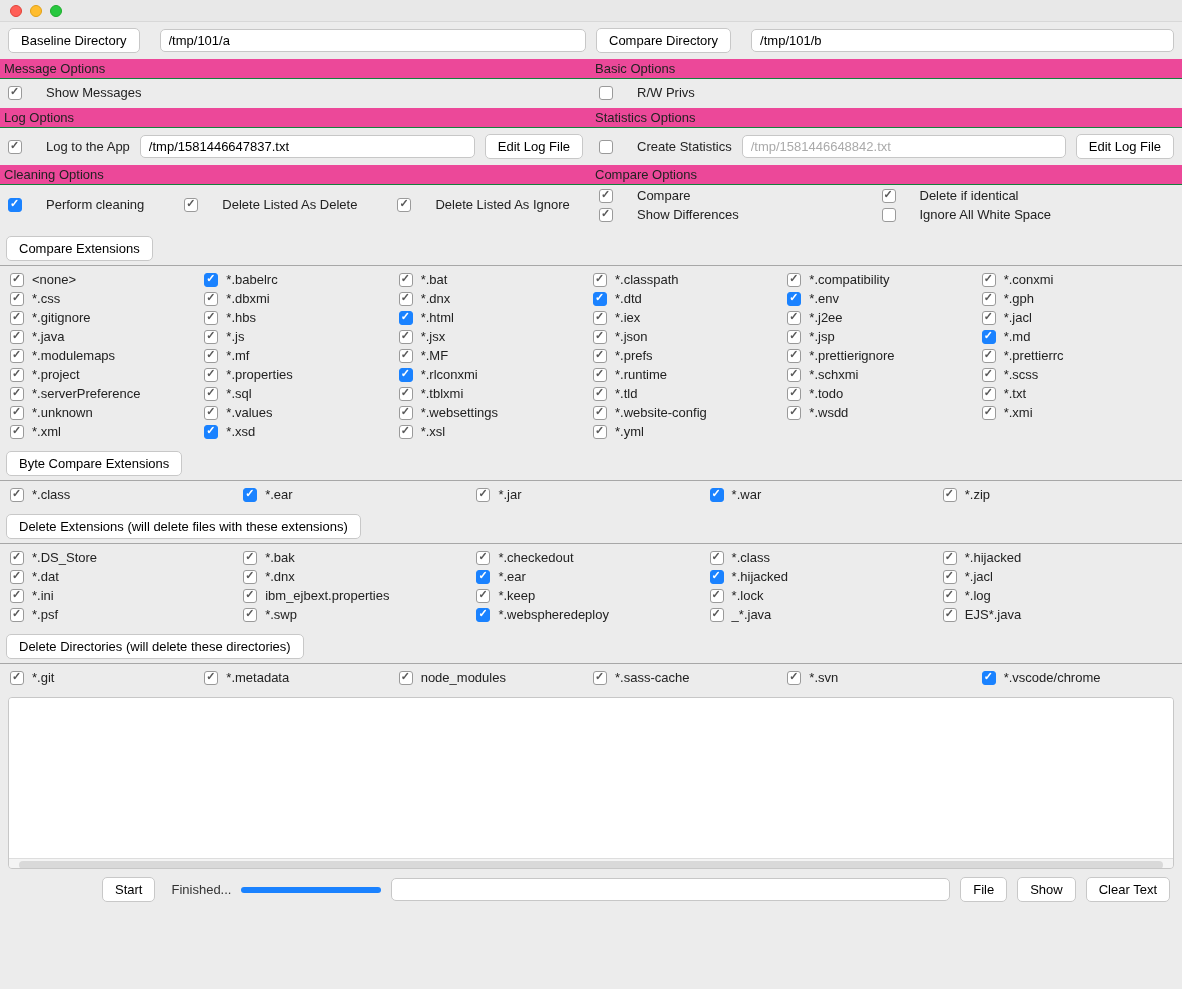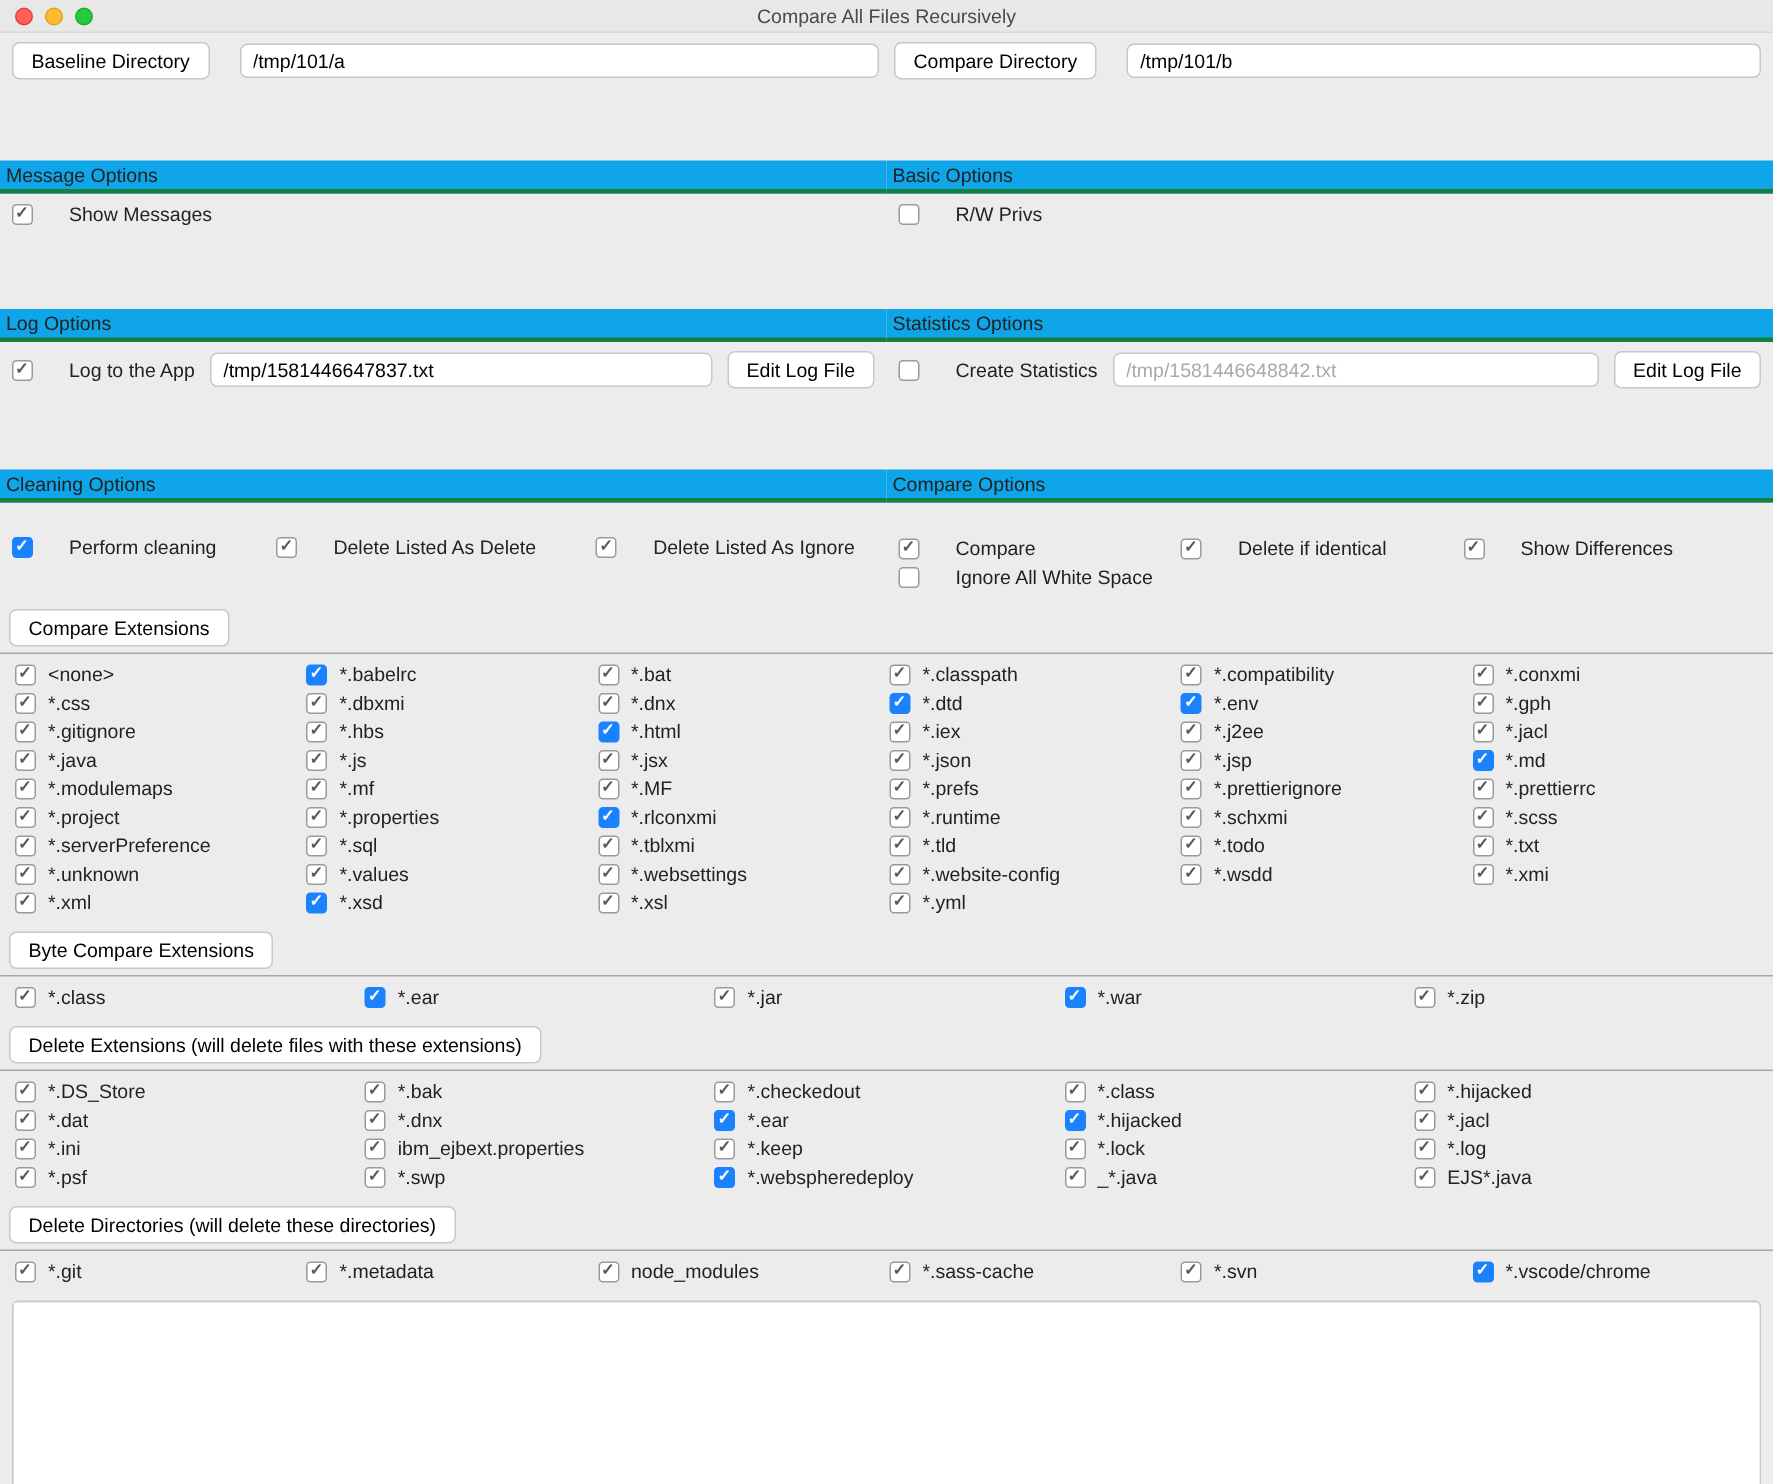--- a/index.html
+++ b/index.html
@@ -9,21 +9,21 @@
   .traffic { display: flex; gap: 8px; padding-left: 10px; }
   .tl-dot { width: 12px; height: 12px; border-radius: 50%; display:inline-block; }
   .tl-close { background: #ff5f57; border:1px solid #e24238; }
   .tl-min { background: #ffbd2e; border:1px solid #e1a116; }
   .tl-max { background: #28c840; border:1px solid #1dad2b; }
   .title { position:absolute; left:0; right:0; text-align:center; font-size:13px; color:#4a4a4a; }
   .row { display:flex; align-items:center; padding: 6px 8px; }
   .half { width: 50%; justify-content: flex-end; }
   .btn { background: #fff; border:1px solid #c8c8c8; border-radius:5px; padding: 4px 12px; font-size: 13px; cursor:pointer; white-space:nowrap; }
   input[type="text"] { background:#fff; border:1px solid #c7c7c7; border-radius:5px; padding:3px 8px; font-size:13px; }
-  .section-header { font-size:13px; color:#222; padding: 2px 4px 2px 4px; border-bottom: 3px solid #15803d; background:#0ea5e9;margin-top:48px; }
+  .section-header { font-size:13px; color:#222; padding: 2px 4px 2px 4px; border-bottom: 1px solid #15803d; background:#ec4899; }
   .two-col { display:flex; }
   .two-col > div { width:50%; }
   .chk-row { display:flex; align-items:center; padding:3px 8px;gap:16px; }
   .chk { appearance:none; -webkit-appearance:none; width:14px; height:14px; border:1px solid #9a9a9a; border-radius:3px; background:#fff; margin:0 8px 0 0; position:relative; cursor:pointer; flex:0 0 14px; }
   .chk:checked { background:#1a82ff; border-color:#1a82ff; }
   .chk:checked::after { content:"✓"; position:absolute; color:#fff; font-size:11px; top:-2px; left:1px; font-weight:700; }
   .chk.neutral:checked { background:#fff; border-color:#9a9a9a; }
   .chk.neutral:checked::after { color:#5a5a5a; }
   .label { cursor:default; }
   .ext-btn-row { padding:4px 6px; border-bottom:1px solid #a7a7a7; }
@@ -36,36 +36,35 @@
   .scroll-thumb { height:8px; background:#d9d9d9; border-radius:4px; flex:1; margin:0 10px; }
   .bottom-bar { display:flex; align-items:center; gap:10px; padding:8px 12px 12px 12px; }
   .progress { width:140px; height:6px; background:#e8e8e8; border-radius:3px; overflow:hidden; }
   .progress-fill { height:100%; background:#1a82ff; }
   .finished { color:#333; margin-left:6px; }
   .flex1 { flex:1; }
   .input-long { flex:1; margin-left:10px; }
   .gap { gap:10px; }
   .section-pad { padding-bottom:4px; }
   .row-inner { display:flex; align-items:center; gap:10px; padding:6px 8px; }
-  .compare-opts { display:grid; grid-template-columns:1fr 1fr 1fr; padding:3px 18px 6px 8px; row-gap:4px;margin-top:20px; }
+  .compare-opts { display:grid; grid-template-columns:1fr 1fr; padding:3px 18px 6px 8px; row-gap:4px; }
   .clean-row { display:flex; padding:4px 8px 8px 8px; gap:40px; }
   .basic-row { padding:6px 8px 8px 8px; }
 </style>
 </head>
 <body>
 
 <div class="window">
 
   <div class="titlebar">
     <div class="traffic">
       <span class="tl-dot tl-close"></span>
       <span class="tl-dot tl-min"></span>
       <span class="tl-dot tl-max"></span>
     </div>
-    <div class="title">Compare All Files Recursively</div>
   </div>
 
   <div class="row gap">
     <div class="half row-inner" style="padding:0;">
       <button class="btn">Baseline Directory</button>
       <input type="text" class="input-long" value="/tmp/101/a" style="">
     </div>
     <div class="half row-inner" style="padding:0;">
       <button class="btn">Compare Directory</button>
       <input type="text" class="input-long" value="/tmp/101/b" style="">

